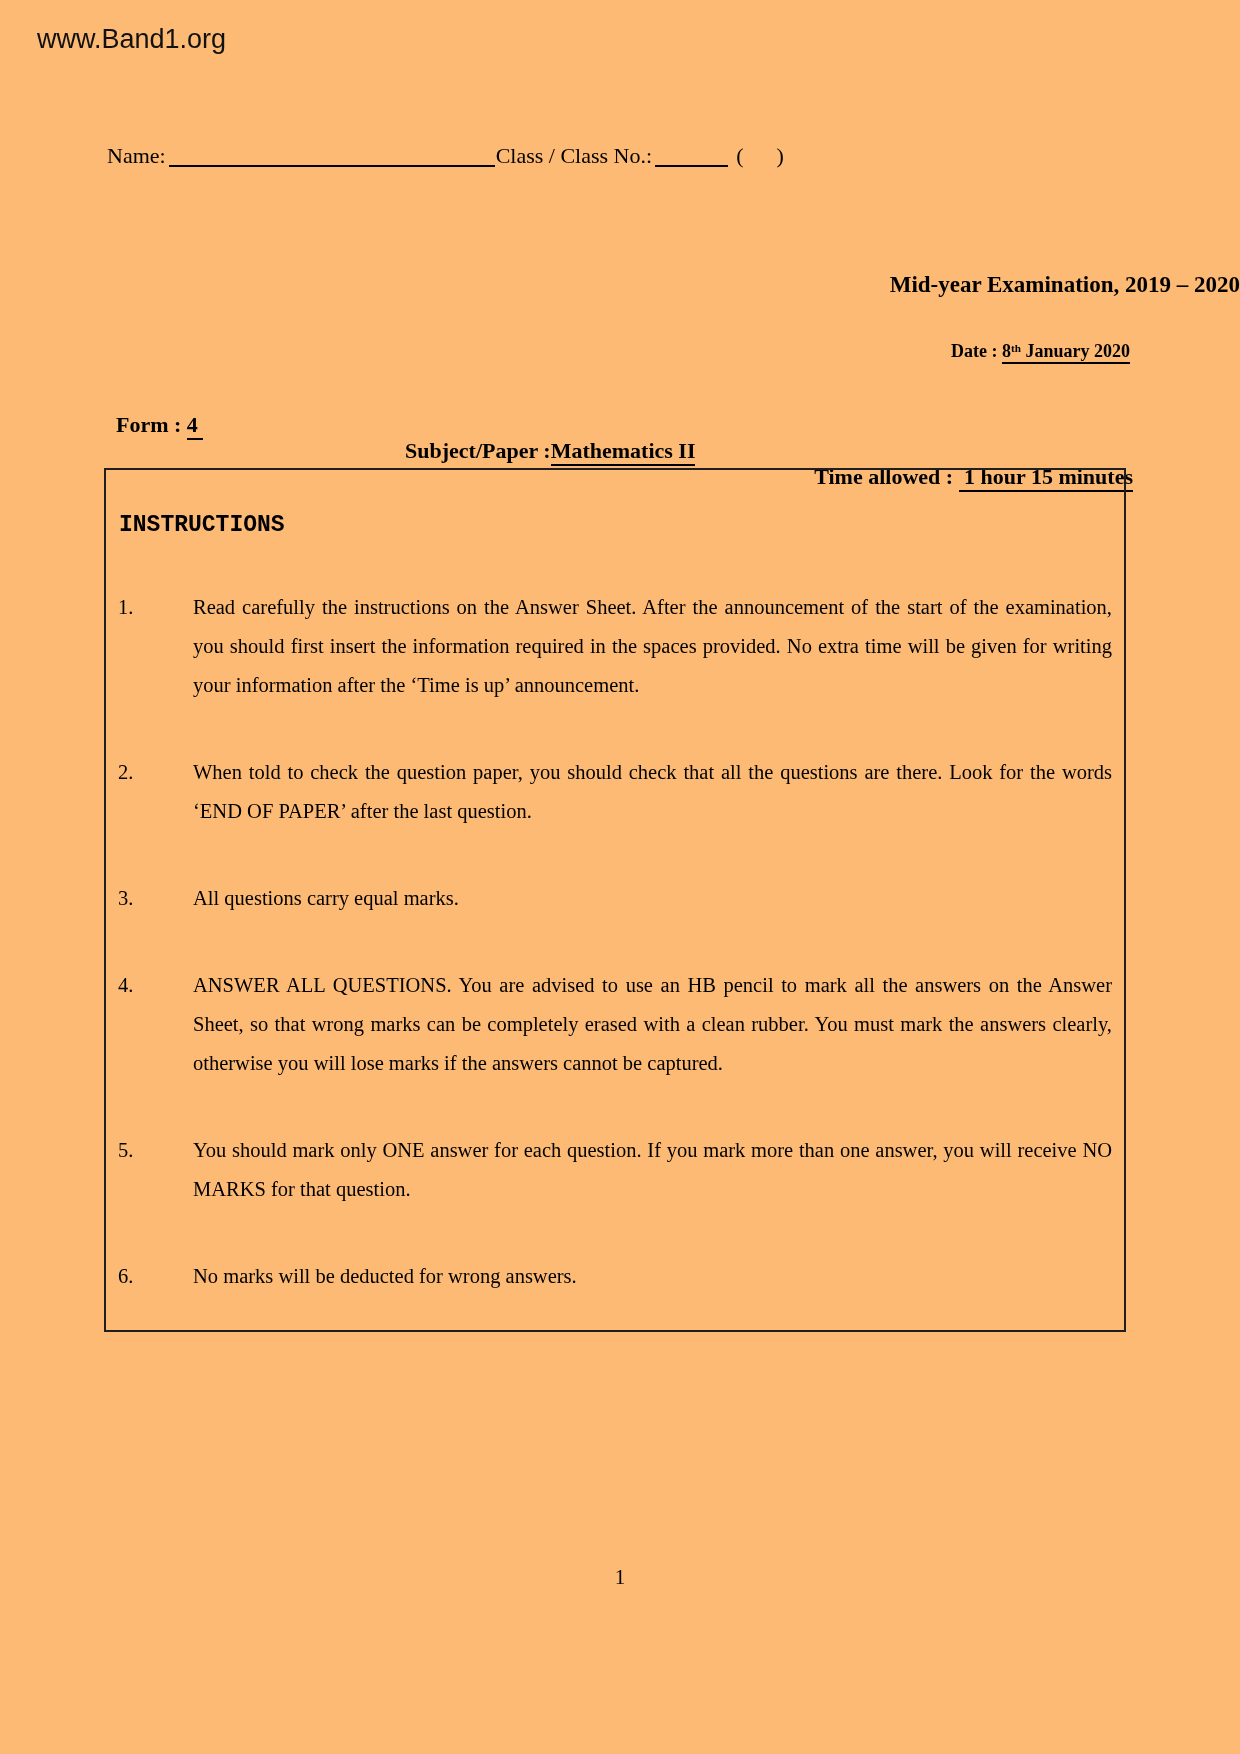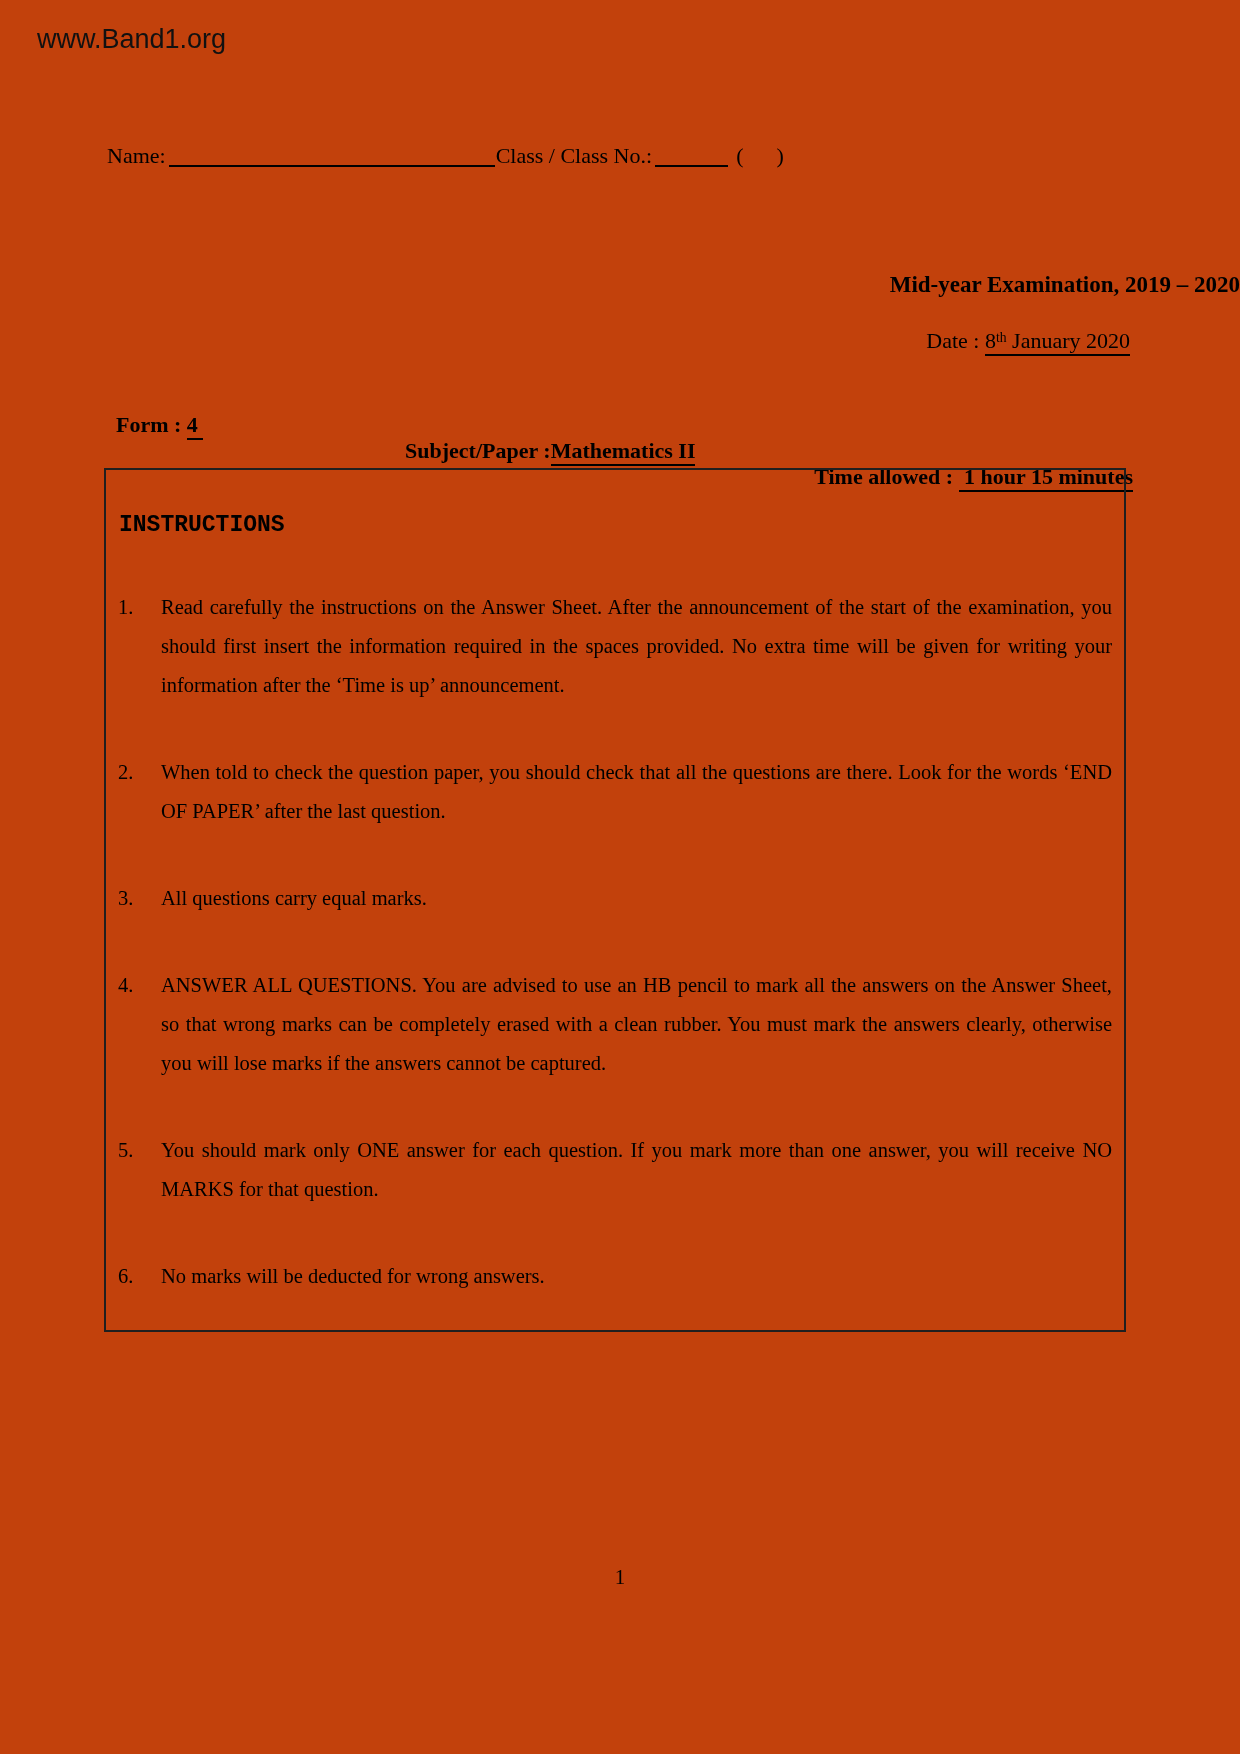--- a/index.html
+++ b/index.html
@@ -1,20 +1,20 @@
 <!DOCTYPE html>
 <html><head>
 <meta charset="utf-8">
 <style>
   html, body { margin: 0; padding: 0; background: #ffffff; }
   .page {
     position: relative;
     width: 1240px;
     height: 1754px;
-    background: #c2410c;
+    background: #fdba74;
     color: #000000;
     font-family: "Liberation Serif", serif;
     overflow: hidden;
   }
   .watermark {
     position: absolute;
     left: 37px;
     top: 24px;
     font-family: "Liberation Sans", sans-serif;
     font-size: 27px;
@@ -42,24 +42,24 @@
     left: 0;
     width: 100%;
     text-align: center;
     font-weight: bold;
   }
   .school-line1 { top: 189px; font-size: 24px; }
   .school-line2 { top: 215px; font-size: 24px; }
   .exam-title   { top: 272px; font-size: 23px; text-align: right; }
   .date-line {
     position: absolute;
-    top: 328px;
+    top: 341px;
     right: 110px;
-    font-size: 22px;
-    font-weight: normal;
+    font-size: 18px;
+    font-weight: bold;
     white-space: pre;
   }
   .form-row {
     position: absolute;
     top: 386px;
     left: 116px;
     right: 107px;
     height: 32px;
     font-size: 22px;
     font-weight: bold;
@@ -99,20 +99,21 @@
     display: flex;
     margin-top: 48px;
     font-size: 20.5px;
     line-height: 39px;
   }
   .inst-item .num { flex: 0 0 43px; }
   .inst-item .txt {
     flex: 1;
     text-align: justify;
     text-align-last: left;
+    margin-left: 32px;
   }
   .page-number {
     position: absolute;
     left: 0;
     width: 100%;
     top: 1565px;
     text-align: center;
     font-size: 21px;
   }
 </style>

